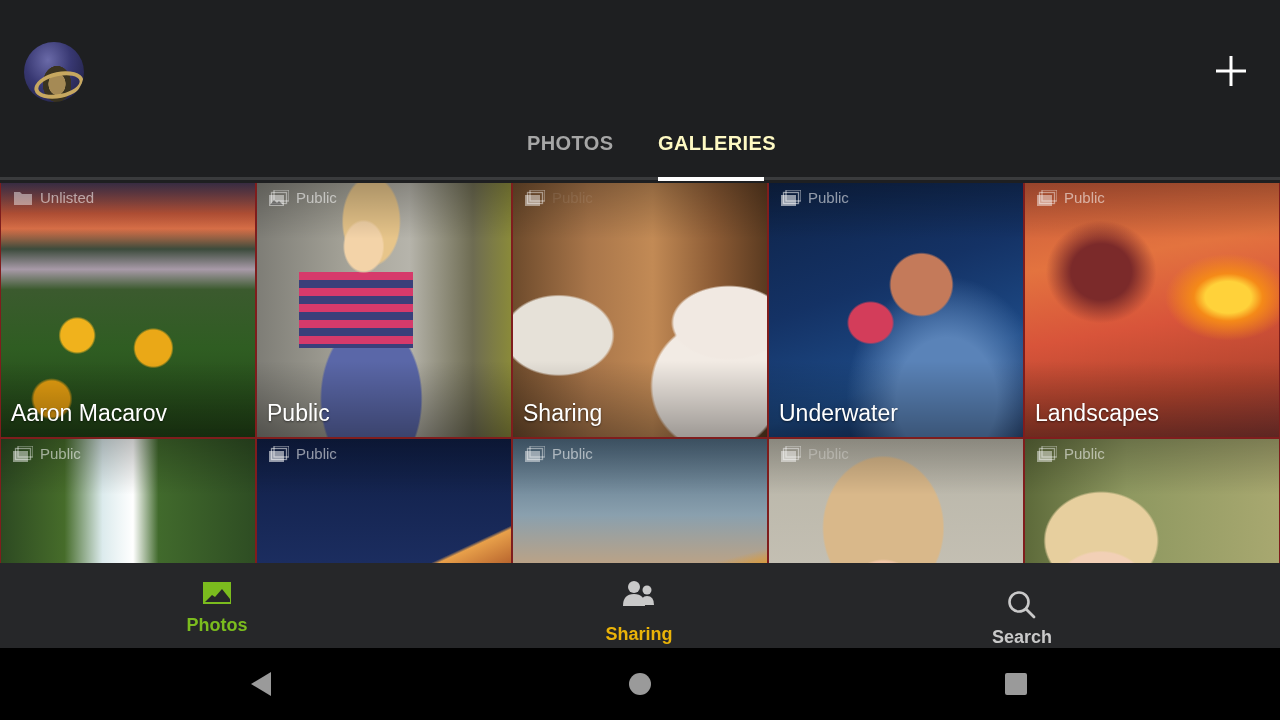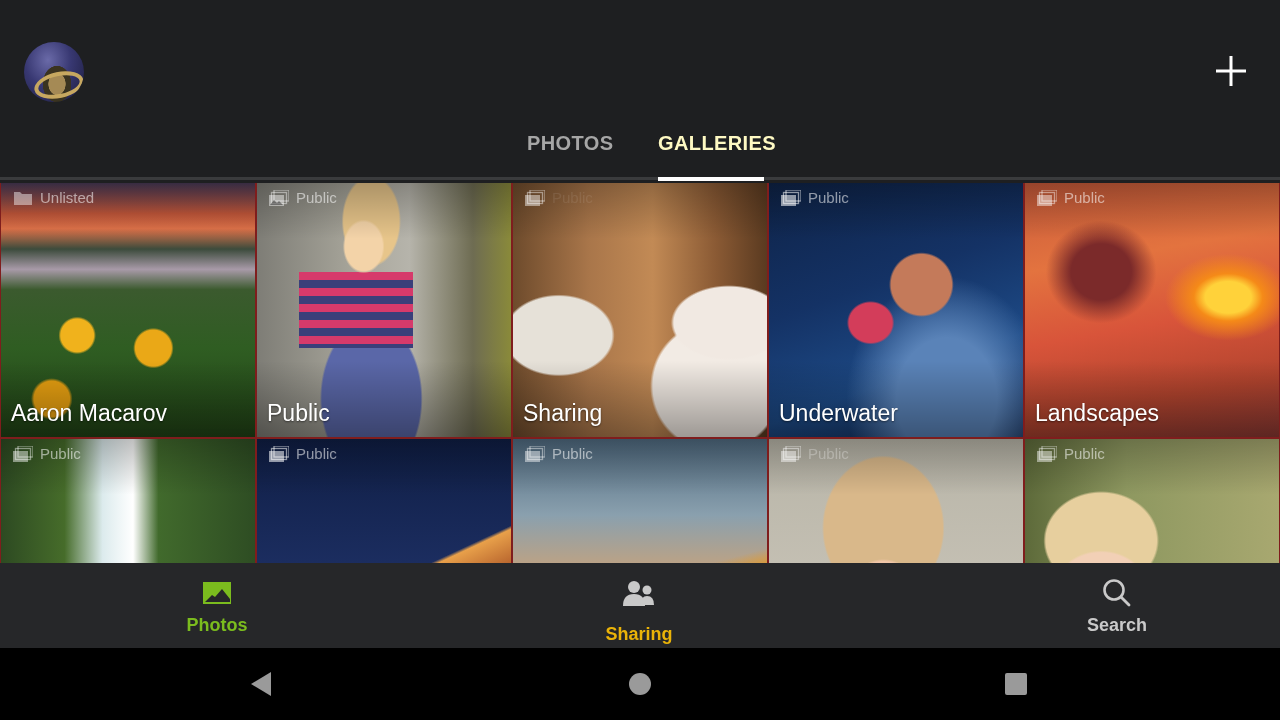--- a/index.html
+++ b/index.html
@@ -29,21 +29,21 @@
   .badge { position: absolute; left: 12px; top: 6px; display: flex; align-items: center; gap: 7px; font-size: 15px; color: rgba(255,255,255,0.55); }
   .badge svg { width: 20px; height: 16px; }
   .tile-title { position: absolute; left: 10px; bottom: 10px; font-size: 23px; color: #fff; text-shadow: 0 1px 2px rgba(0,0,0,0.5); text-align: center; }
 
   .bottom-nav { position: absolute; left: 0; top: 563px; width: 1280px; height: 85px; background: #262729; }
   .nav-item { position: absolute; top: 0; width: 140px; height: 85px; display: flex; flex-direction: column; align-items: center; cursor: pointer; }
   .nav-item .nav-icon { margin-top: 16px; height: 28px; display: flex; align-items: center; justify-content: center; }
   .nav-item .nav-label { margin-top: 8px; font-size: 18px; font-weight: bold; }
   .nav-photos { left: 147px; color: #7bbc1e; }
   .nav-sharing { left: 569px; color: #eab308; gap: 9px; }
-  .nav-search { left: 1047px; color: #c9c9c9; }
+  .nav-search { left: 952px; color: #c9c9c9; margin-top: 12px; }
 
   .sys-nav { position: absolute; left: 0; top: 648px; width: 1280px; height: 72px; background: #000; }
   .sys-btn { position: absolute; top: 22px; cursor: pointer; }
 </style>
 </head>
 <body>
 
 <div class="status-bar">
   <span class="status-time">4:47</span>
   <div class="status-icons">

